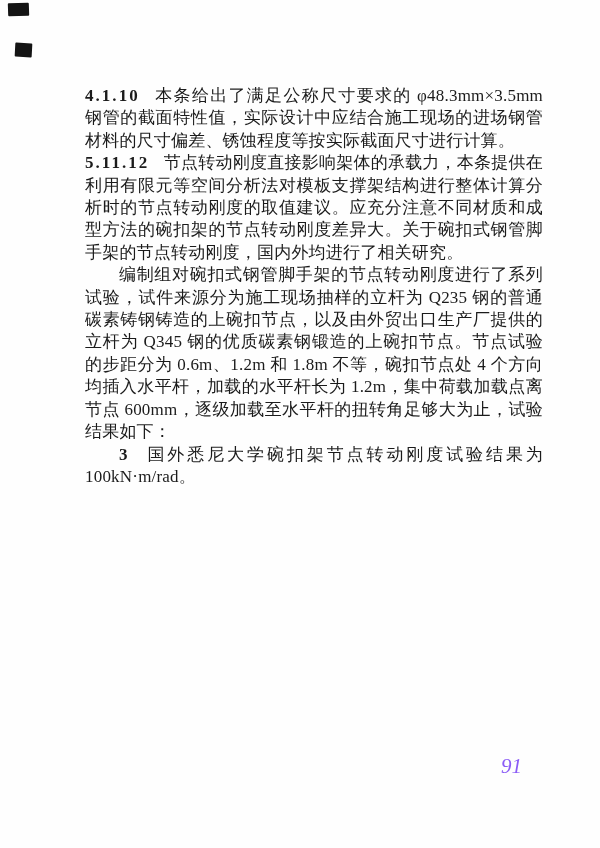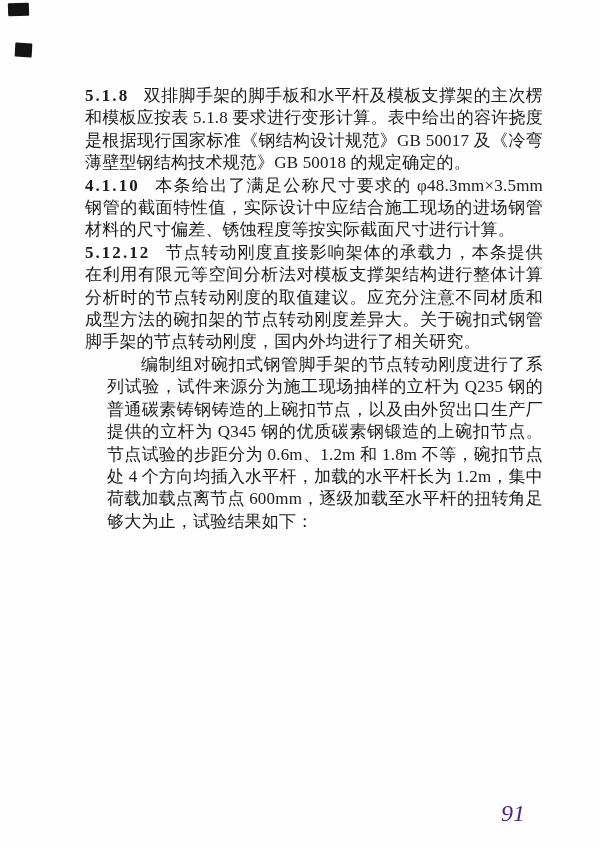--- a/index.html
+++ b/index.html
@@ -33,63 +33,61 @@
     text-align: justify;
     text-justify: inter-ideograph;
     letter-spacing: 0.2px;
   }
   .content p {
     margin: 0;
     padding: 0;
   }
   p.p-indent, p.p-item {
     text-indent: 2em;
-    margin-left: 22px;
   }
   .sec-num {
     font-weight: 700;
     letter-spacing: 0.12em;
     padding-right: 0.85em;
     font-family: "Liberation Serif", "DejaVu Serif", serif;
   }
   .item-num {
     font-weight: 700;
     padding-right: 1em;
   }
   .page-number {
     position: absolute;
     left: 501px;
     top: 754px;
-    font-size: 24px;
+    font-size: 21px;
     font-style: italic;
-    color: #4c1d95;
+    color: #8b5cf6;
     font-family: "Liberation Serif", "DejaVu Serif", serif;
-    margin-top: 46px;
   }
 </style>
 </head>
 <body>
 
 <div class="page">
 
   <span class="scan-mark mark-a"></span>
   <span class="scan-mark mark-b"></span>
 
   <div class="content">
 
-    <p class="p-section"><b class="sec-num">5.1.8</b><span>双排脚手架的脚手板和水平杆及模板支撑架的主次楞和模板应按表 5.1.8 要求进行变形计算。表中给出的容许挠度是根据现行国家标准《钢结构设计规范》GB 50017 及《冷弯薄壁型钢结构技术规范》GB 50018 的规定确定的。</span></p>
 
     <p class="p-section"><b class="sec-num">4.1.10</b><span>本条给出了满足公称尺寸要求的 φ48.3mm×3.5mm 钢管的截面特性值，实际设计中应结合施工现场的进场钢管材料的尺寸偏差、锈蚀程度等按实际截面尺寸进行计算。</span></p>
 
 
-    <p class="p-section"><b class="sec-num">5.12.12</b><span>节点转动刚度直接影响架体的承载力，本条提供在利用有限元等空间分析法对模板支撑架结构进行整体计算分析时的节点转动刚度的取值建议。应充分注意不同材质和成型方法的碗扣架的节点转动刚度差异大。关于碗扣式钢管脚手架的节点转动刚度，国内外均进行了相关研究。</span></p>
+    <p class="p-section"><b class="sec-num">5.11.12</b><span>节点转动刚度直接影响架体的承载力，本条提供在利用有限元等空间分析法对模板支撑架结构进行整体计算分析时的节点转动刚度的取值建议。应充分注意不同材质和成型方法的碗扣架的节点转动刚度差异大。关于碗扣式钢管脚手架的节点转动刚度，国内外均进行了相关研究。</span></p>
 
     <p class="p-indent"><span>编制组对碗扣式钢管脚手架的节点转动刚度进行了系列试验，试件来源分为施工现场抽样的立杆为 Q235 钢的普通碳素铸钢铸造的上碗扣节点，以及由外贸出口生产厂提供的立杆为 Q345 钢的优质碳素钢锻造的上碗扣节点。节点试验的步距分为 0.6m、1.2m 和 1.8m 不等，碗扣节点处 4 个方向均插入水平杆，加载的水平杆长为 1.2m，集中荷载加载点离节点 600mm，逐级加载至水平杆的扭转角足够大为止，试验结果如下：</span></p>
 
 
 
+    <p class="p-item"><b class="item-num">3</b><span>国外悉尼大学碗扣架节点转动刚度试验结果为 100kN·m/rad。</span></p>
 
 
   </div>
 
   <div class="page-number">91</div>
 
 </div>
 
 </body></html>

